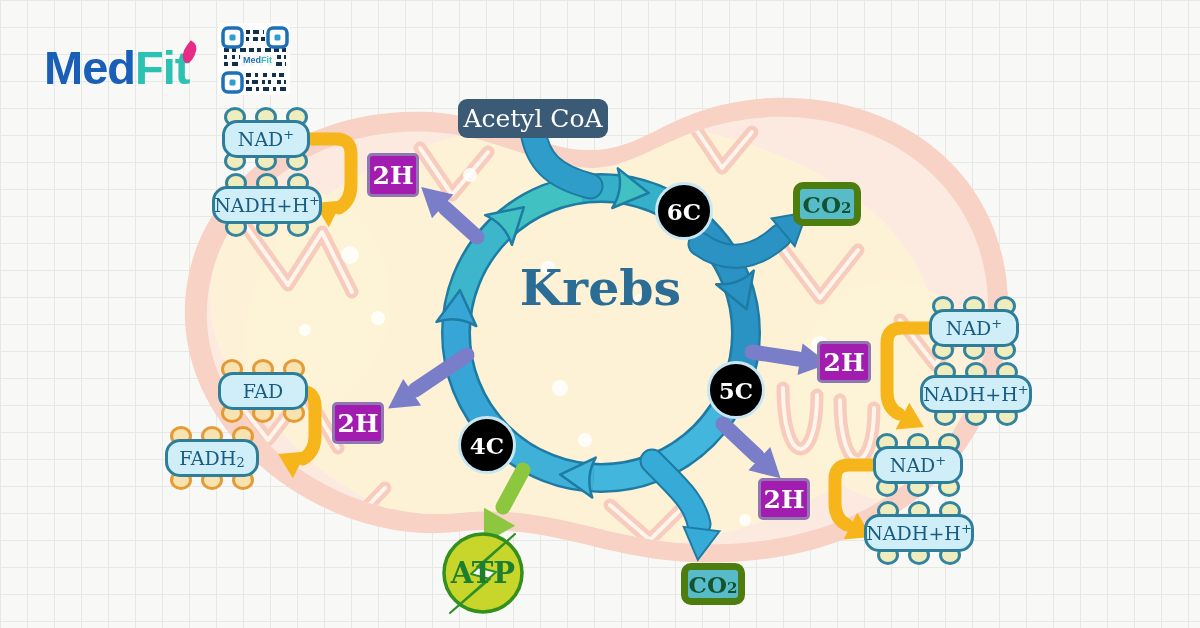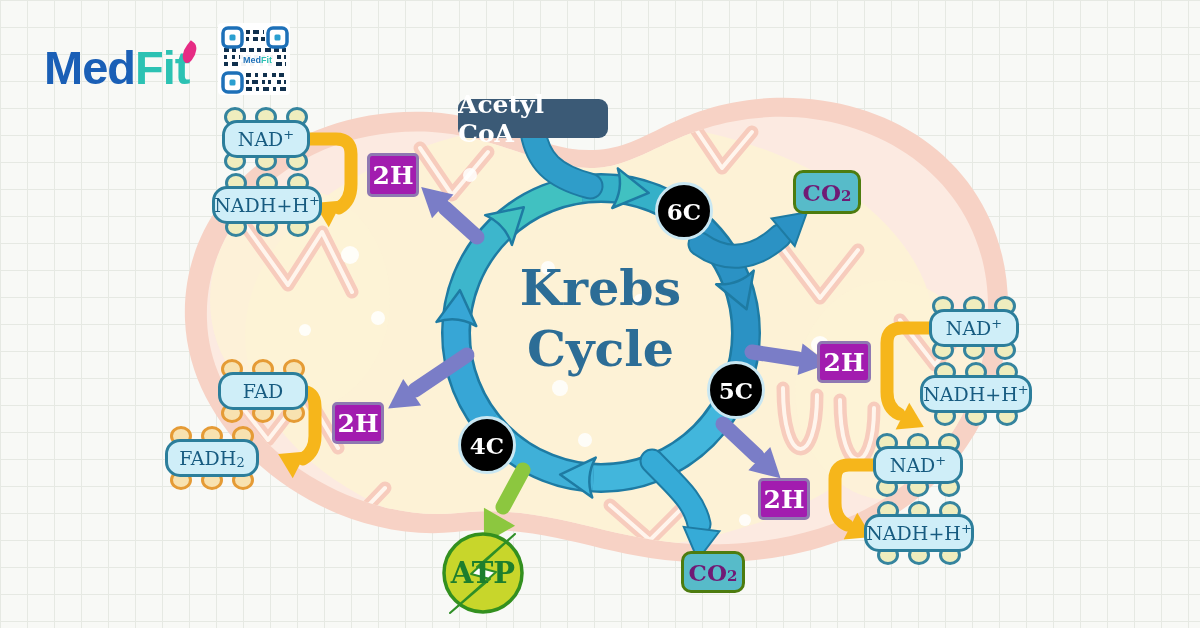--- a/index.html
+++ b/index.html
@@ -18,24 +18,24 @@
 
   
   .logo{left:44px;top:40px;font-family:"Liberation Sans", sans-serif;font-weight:bold;
         font-size:47px;letter-spacing:-1px;z-index:3;}
   .logo .med{color:#1a5fb6;}
   .logo .fit{color:#2cc2b3;}
   .petal{left:183px;top:42px;width:13px;height:21px;background:#e62c84;
          border-radius:0 100% 40% 100%;transform:rotate(38deg);z-index:4;}
 
   
-  .badge-dark{background:#3b5a76;border-radius:9px;color:#fff;font-size:25px;font-weight:bold;
+  .badge-dark{background:#3b5a76;border-radius:9px;color:#fff;font-size:25px;font-weight:normal;
               display:flex;align-items:center;justify-content:center;}
-  .badge-teal{background:#57bbc9;border:3px solid #4d7c0f;border-radius:10px;color:#701a75;
-              font-size:23px;font-weight:bold;display:flex;align-items:center;justify-content:center;}
+  .badge-teal{background:#57bbc9;border:7px solid #4d7c0f;border-radius:10px;color:#14532d;
+              font-size:23px;font-weight:bold;display:flex;align-items:center;justify-content:center;margin-top:12px;}
   .badge-teal sub{font-size:15px;line-height:0;transform:translateY(4px);}
   .badge-purple{background:#a21caf;border:3px solid #8f78b2;border-radius:5px;color:#fff;
               font-size:25px;font-weight:bold;display:flex;align-items:center;justify-content:center;}
 
   .node{width:58px;height:58px;border-radius:50%;background:#000000;border:3px solid #c9e7f2;
         color:#fff;font-size:23px;font-weight:bold;display:flex;align-items:center;justify-content:center;}
 
   .title{left:478px;top:258px;width:245px;text-align:center;font-size:49px;line-height:61px;
          font-weight:bold;color:#2c6d96;}
 
@@ -217,21 +217,20 @@
   </g>
 </svg>
 
 <div class="abs logo">
   <span class="med">Med</span><span class="fit">Fit</span>
 </div>
 <div class="abs petal"></div>
 
 <div class="abs ovl title">
   <div>Krebs</div>
-  <div>Cycle</div>
 </div>
 
 <div class="abs ovl badge-dark" style="left:458px;top:99px;width:150px;height:39px;">
   <span>Acetyl CoA</span>
 </div>
 
 <div class="abs ovl node" style="left:655px;top:182px;">
   <span>6C</span>
 </div>
 <div class="abs ovl node" style="left:707px;top:361px;justify-content:center;">

